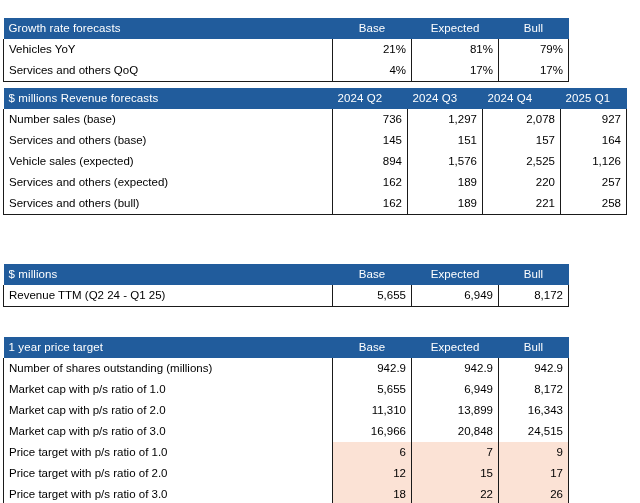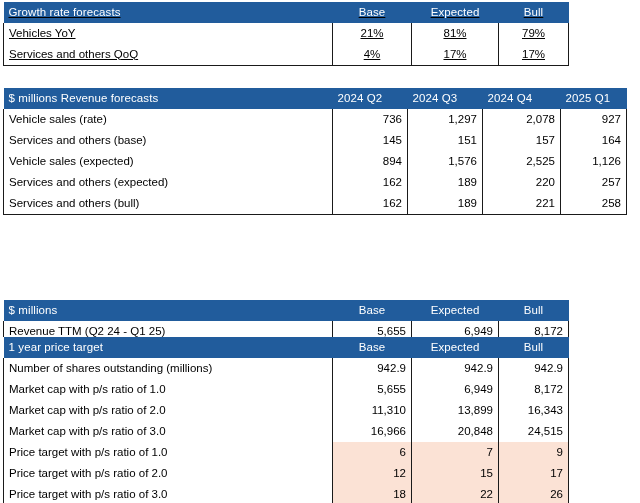--- a/index.html
+++ b/index.html
@@ -55,41 +55,41 @@
     background: #ffffff;
   }
   tbody tr:last-child td {
     border-bottom: 1.4px solid #1a1a1a;
   }
   td.label {
     text-align: left;
     border-left: 1.4px solid #1a1a1a;
     border-right: 1.4px solid #1a1a1a;
   }
-  td.num-c { text-align: center; }
+  td.num-c { text-align: right; }
   td.num-r { text-align: right; }
   td.hl { background: #FBE2D5; }
 
   
-  #t-growth { left: 3px; top: 2px; width: 565px; text-decoration: underline; }
+  #t-growth { left: 3px; top: 18px; width: 565px; }
   #t-growth col.c0 { width: 329px; }
   #t-growth col.c1 { width: 79px; }
   #t-growth col.c2 { width: 87px; }
   #t-growth col.c3 { width: 70px; }
 
   
   #t-revenue { left: 3px; top: 88px; width: 623px; }
   #t-revenue col.c0 { width: 329px; }
   #t-revenue col.c1 { width: 75px; }
   #t-revenue col.c2 { width: 75px; }
   #t-revenue col.c3 { width: 78px; }
   #t-revenue col.c4 { width: 66px; }
 
   
-  #t-ttm { left: 3px; top: 264px; width: 565px; margin-top: 36px; }
+  #t-ttm { left: 3px; top: 264px; width: 565px; }
   #t-ttm col.c0 { width: 329px; }
   #t-ttm col.c1 { width: 79px; }
   #t-ttm col.c2 { width: 87px; }
   #t-ttm col.c3 { width: 70px; }
 
   
   #t-target { left: 3px; top: 337px; width: 565px; }
   #t-target col.c0 { width: 329px; }
   #t-target col.c1 { width: 79px; }
   #t-target col.c2 { width: 87px; }
@@ -143,21 +143,21 @@
       <tr>
         <th class="hlabel">$ millions Revenue forecasts</th>
         <th class="hnum-r">2024 Q2</th>
         <th class="hnum-r">2024 Q3</th>
         <th class="hnum-r">2024 Q4</th>
         <th class="hlabel">2025 Q1</th>
       </tr>
     </thead>
     <tbody>
       <tr>
-        <td class="label">Vehicle sales (rate)</td>
+        <td class="label">Number sales (base)</td>
         <td class="num-r">736</td>
         <td class="num-r">1,297</td>
         <td class="num-r">2,078</td>
         <td class="num-r">927</td>
       </tr>
       <tr>
         <td class="label">Services and others (base)</td>
         <td class="num-r">145</td>
         <td class="num-r">151</td>
         <td class="num-r">157</td>

